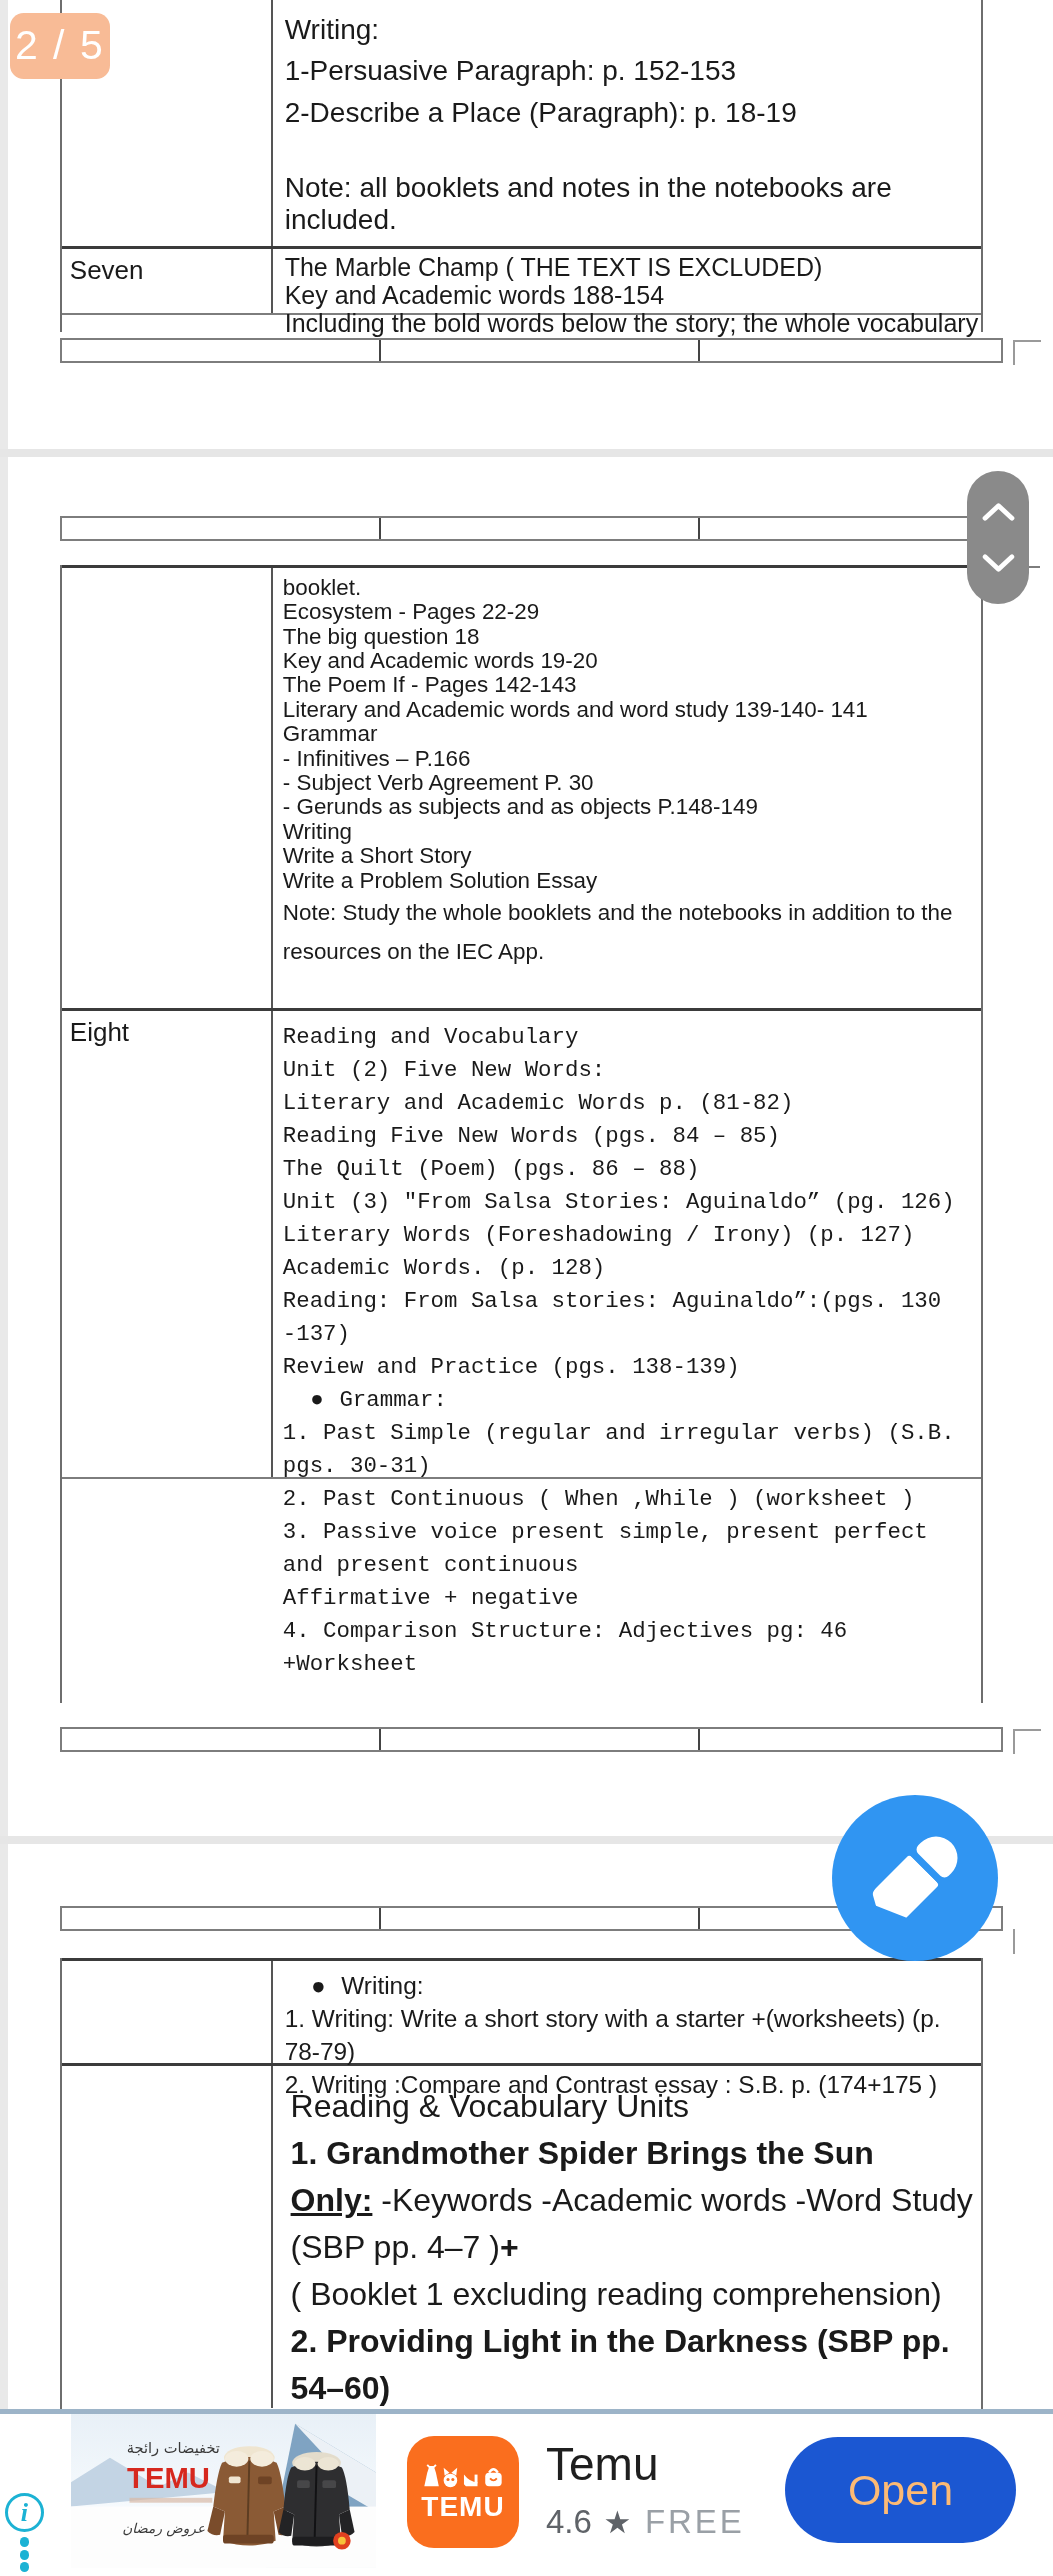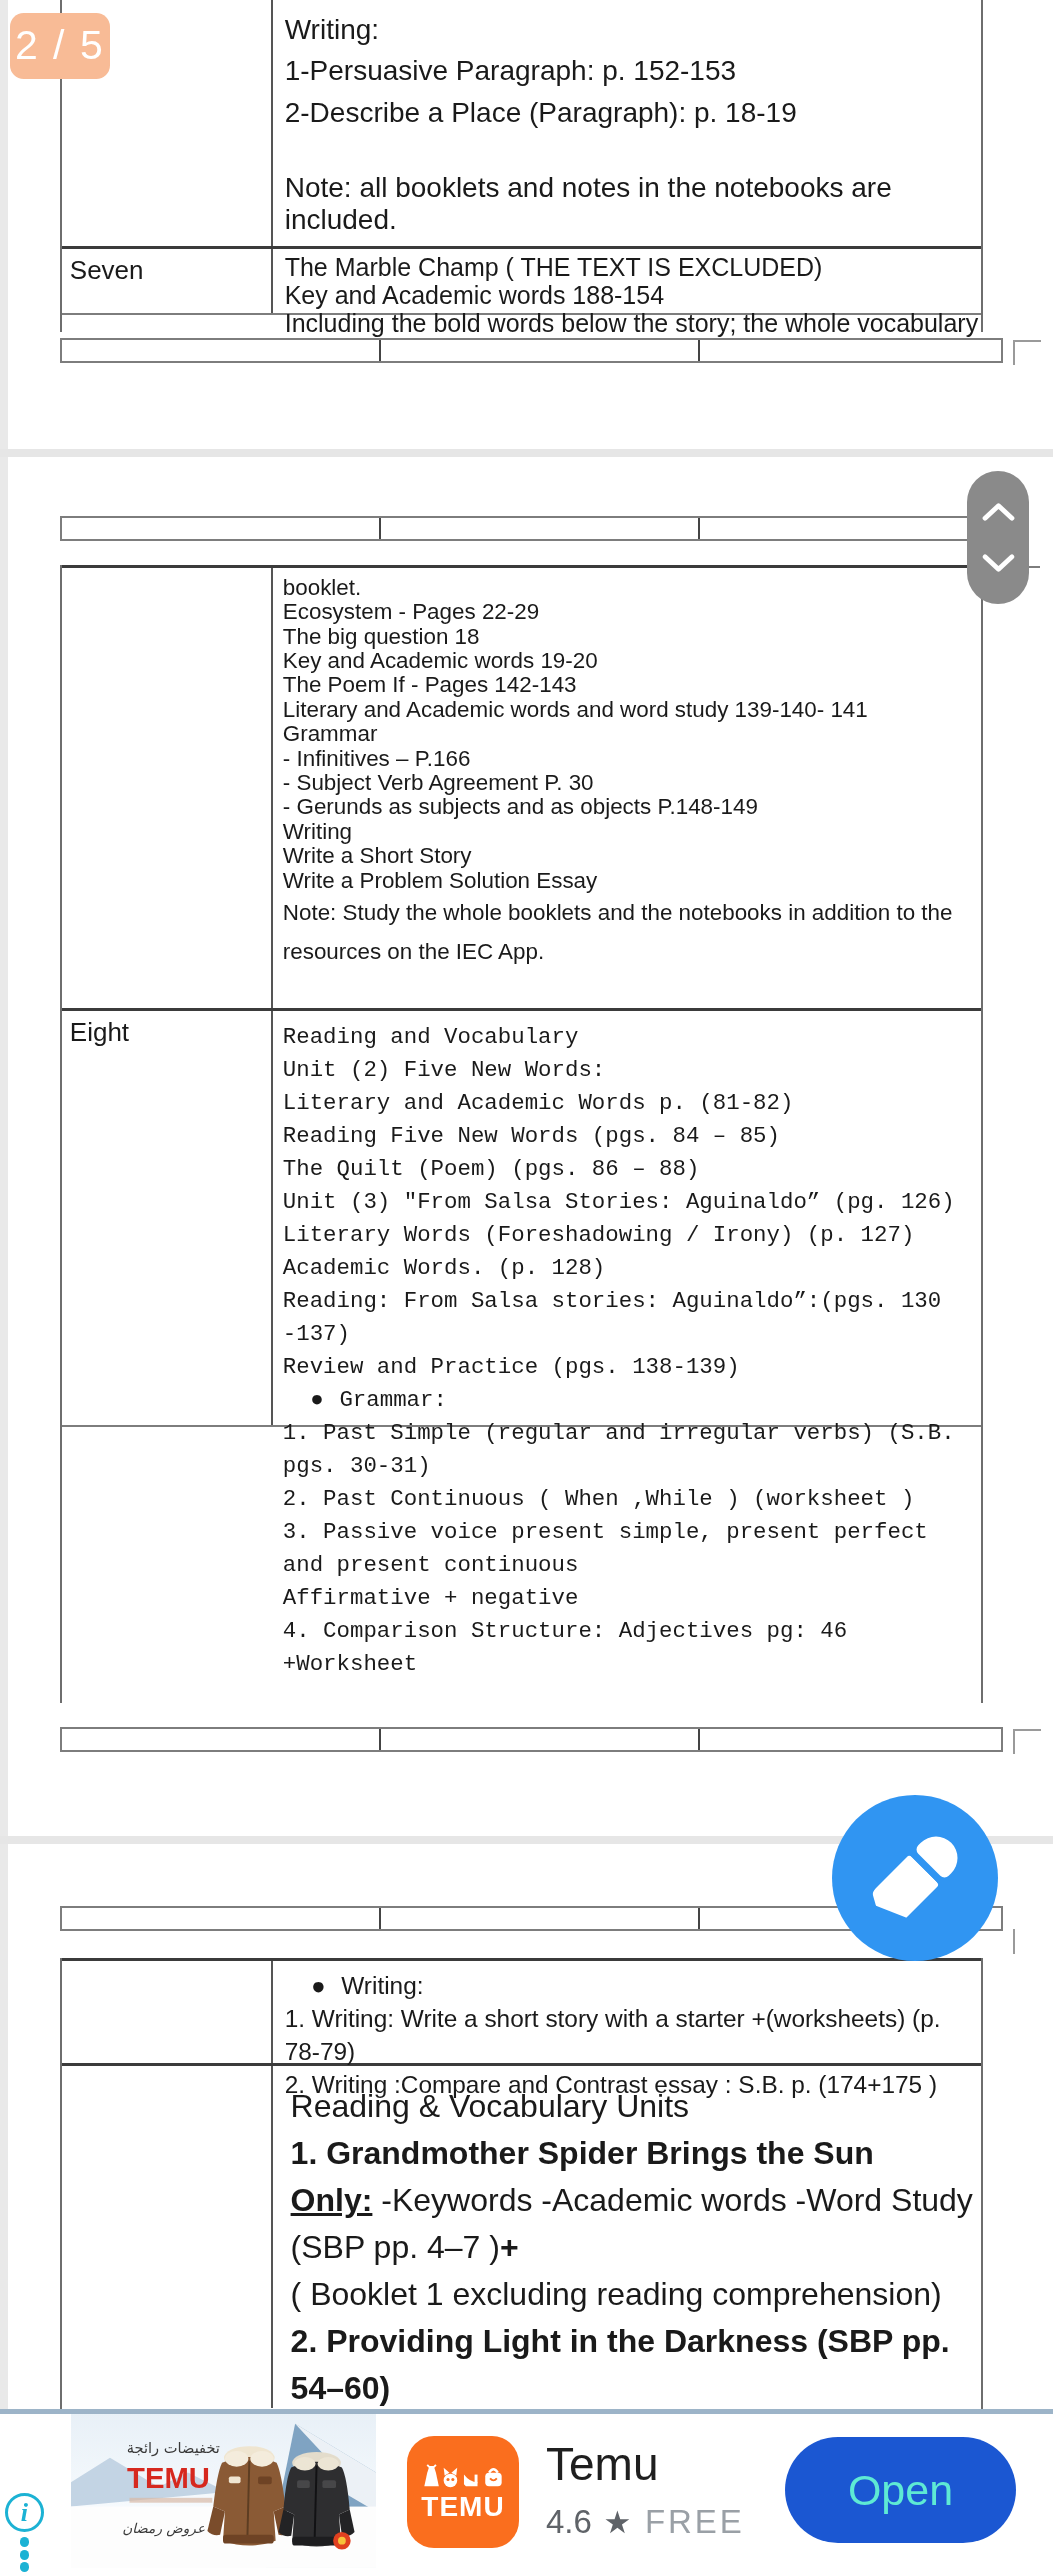--- a/index.html
+++ b/index.html
@@ -76,21 +76,21 @@
     left:407px;top:2436px;width:112px;height:112px;border-radius:27px;background:#fa6e1e;
     display:flex;flex-direction:column;align-items:center;justify-content:center;
   }
   .temu-icon .brand{color:#fff;font-weight:bold;font-size:28px;letter-spacing:1px;line-height:29px;}
   .app-name{left:546px;top:2437px;font-size:46px;color:#1f1f1f;}
   .app-rating{left:546px;top:2503px;font-size:33px;color:#5f6368;display:flex;align-items:center;}
   .app-rating .star{margin:0 13.7px 0 11.7px;font-size:31px;color:#5f6368;}
   .app-rating .free{color:#9aa0a6;letter-spacing:2.9px;}
   .open-btn{
     left:785px;top:2437px;width:231px;height:106px;border-radius:54px;background:#1b57d2;
-    color:#5eead4;font-size:43px;display:flex;align-items:center;justify-content:center;
+    color:#fdba74;font-size:43px;display:flex;align-items:center;justify-content:center;
     border:none;cursor:pointer;
   }
 </style>
 </head>
 <body>
 
 <div class="abs edge-strip"></div>
 <div class="abs page-gap" style="top:449px"></div>
 <div class="abs page-gap" style="top:1836px"></div>
 
@@ -160,21 +160,21 @@
           <div>Write a Short Story</div>
           <div>Write a Problem Solution Essay</div>
         </div>
       <div class="grp g5">
           <div>Note: Study the whole booklets and the notebooks in addition to the</div>
           <div>resources on the IEC App.</div>
         </div>
     </div>
   </div>
   <div class="hline-thick"></div>
-  <div class="t-row" style="height:414px">
+  <div class="t-row" style="height:466px">
     <div class="t-label">Eight</div>
     <div class="t-content p2-eight">
       <div>
           <div>Reading and Vocabulary</div>
           <div>Unit (2) Five New Words:</div>
           <div>Literary and Academic Words p. (81-82)</div>
           <div>Reading Five New Words (pgs. 84 – 85)</div>
           <div>The Quilt (Poem) (pgs. 86 – 88)</div>
           <div>Unit (3) "From Salsa Stories: Aguinaldo” (pg. 126)</div>
           <div>Literary Words (Foreshadowing / Irony) (p. 127)</div>

